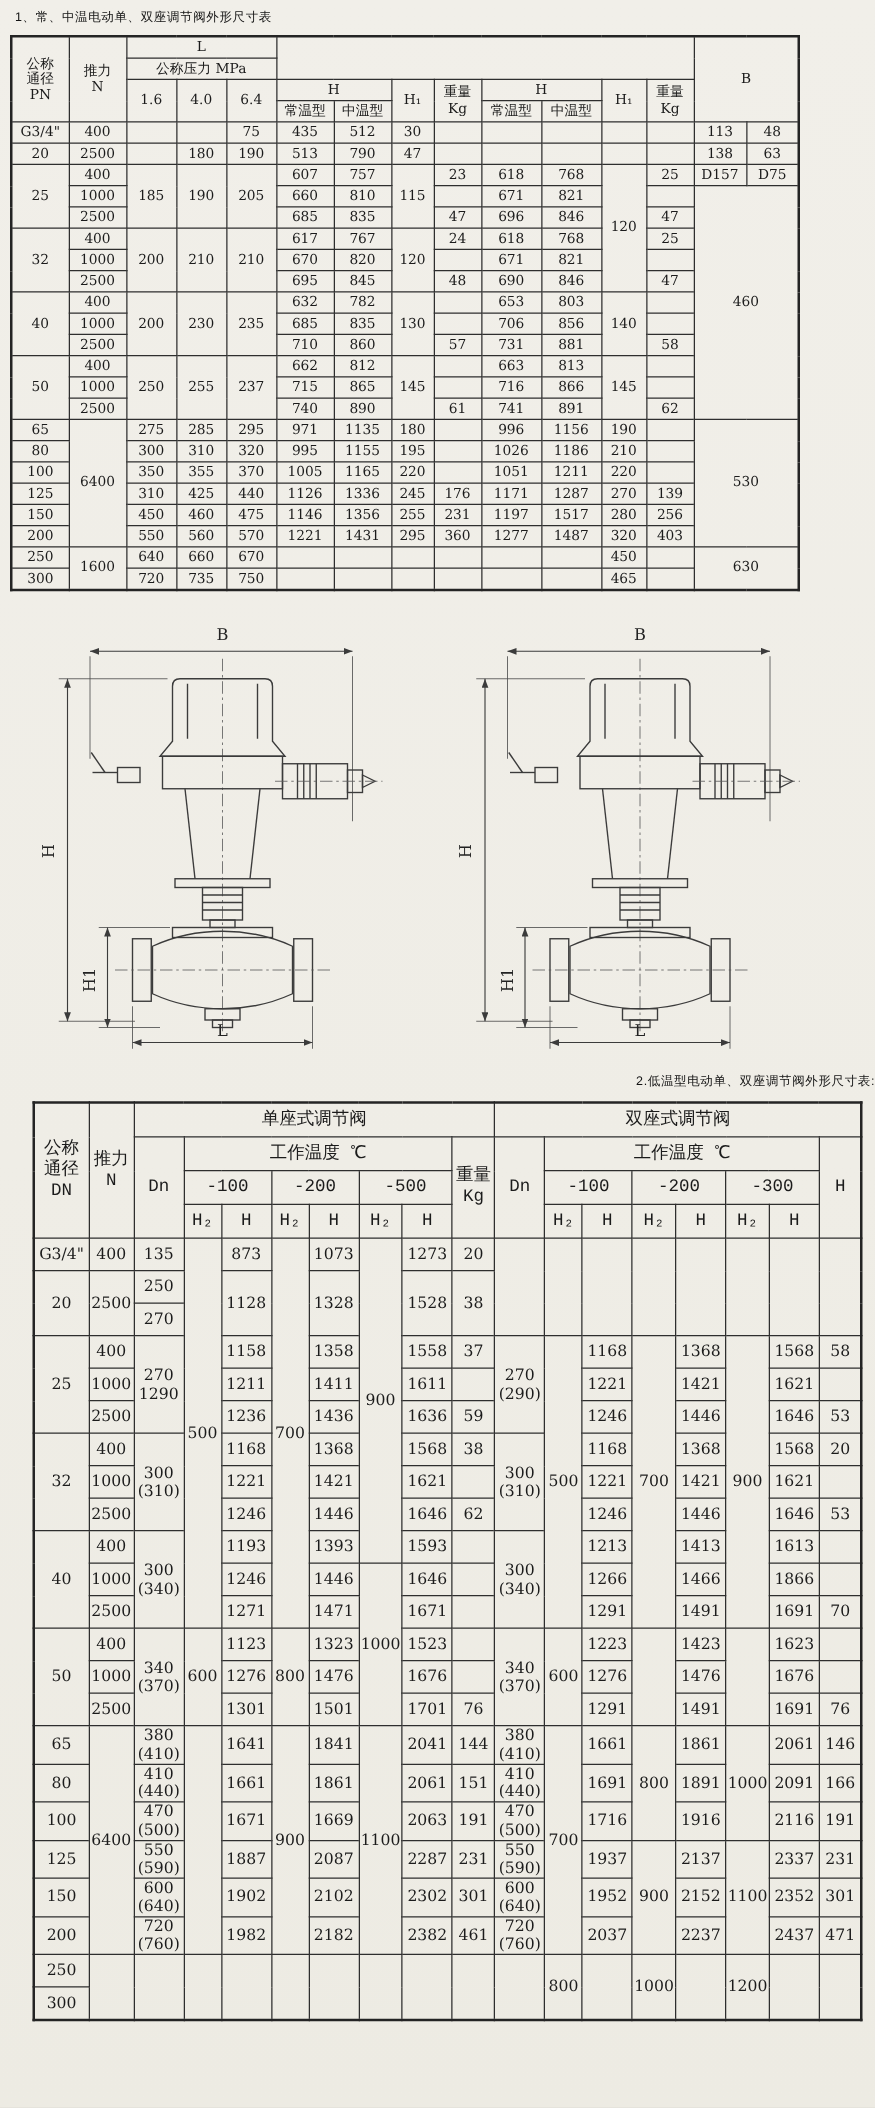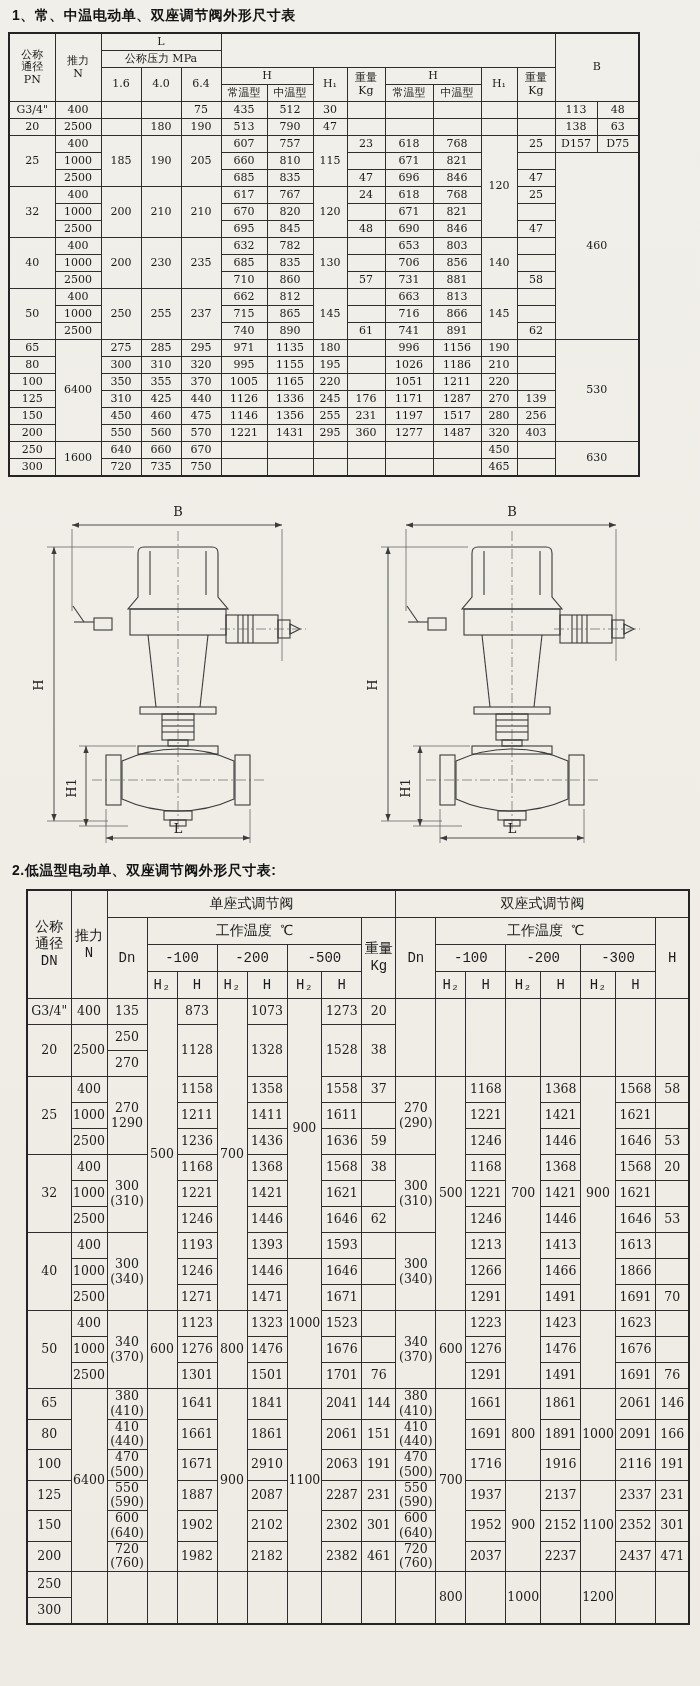--- a/index.html
+++ b/index.html
@@ -3,24 +3,24 @@
 <meta charset="utf-8">
 <style>
   html,body{margin:0;padding:0;background:#e3e1da;}
   .page{
     width:700px;height:1686px;margin:0 auto;position:relative;overflow:hidden;
     background:linear-gradient(180deg,#f1efe9 0%,#efede6 55%,#edebe3 100%);
     font-family:"DejaVu Serif","Liberation Serif",serif;color:#1c1c1c;
   }
   .title{
     font-family:"Liberation Sans","DejaVu Sans",sans-serif;
-    font-weight:700;font-size:14px;color:#131313;letter-spacing:.5px;
+    font-weight:400;font-size:10px;color:#131313;letter-spacing:.5px;
   }
   .t1{padding:7px 0 7px 12px;}
-  .t2{padding:16px 0 9px 12px;}
+  .t2{padding:16px 0 9px 12px;text-align:right;}
   .tw1{margin-left:8px;}
   .tw2{margin-left:26px;}
   table.grid{border-collapse:collapse;table-layout:fixed;background:transparent;border:2px solid #242424;}
   table.grid th,table.grid td{
     border:1px solid #2e2e2e;text-align:center;vertical-align:middle;
     white-space:pre-line;padding:0 1px;overflow:hidden;
     font-weight:400;color:#1b1b1b;
   }
   table.table1 td{height:16px;font-size:11px;line-height:1.12;}
   table.table1 th{height:16px;font-size:11px;line-height:1.15;}
@@ -751,21 +751,21 @@
             <td>1691</td>
             <td>1891</td>
             <td>2091</td>
             <td>166</td>
           </tr>
           <tr>
             <td>100</td>
             <td>470
 (500)</td>
             <td>1671</td>
-            <td>2910</td>
+            <td>1669</td>
             <td>2063</td>
             <td>191</td>
             <td>470
 (500)</td>
             <td>1716</td>
             <td>1916</td>
             <td>2116</td>
             <td>191</td>
           </tr>
           <tr>

